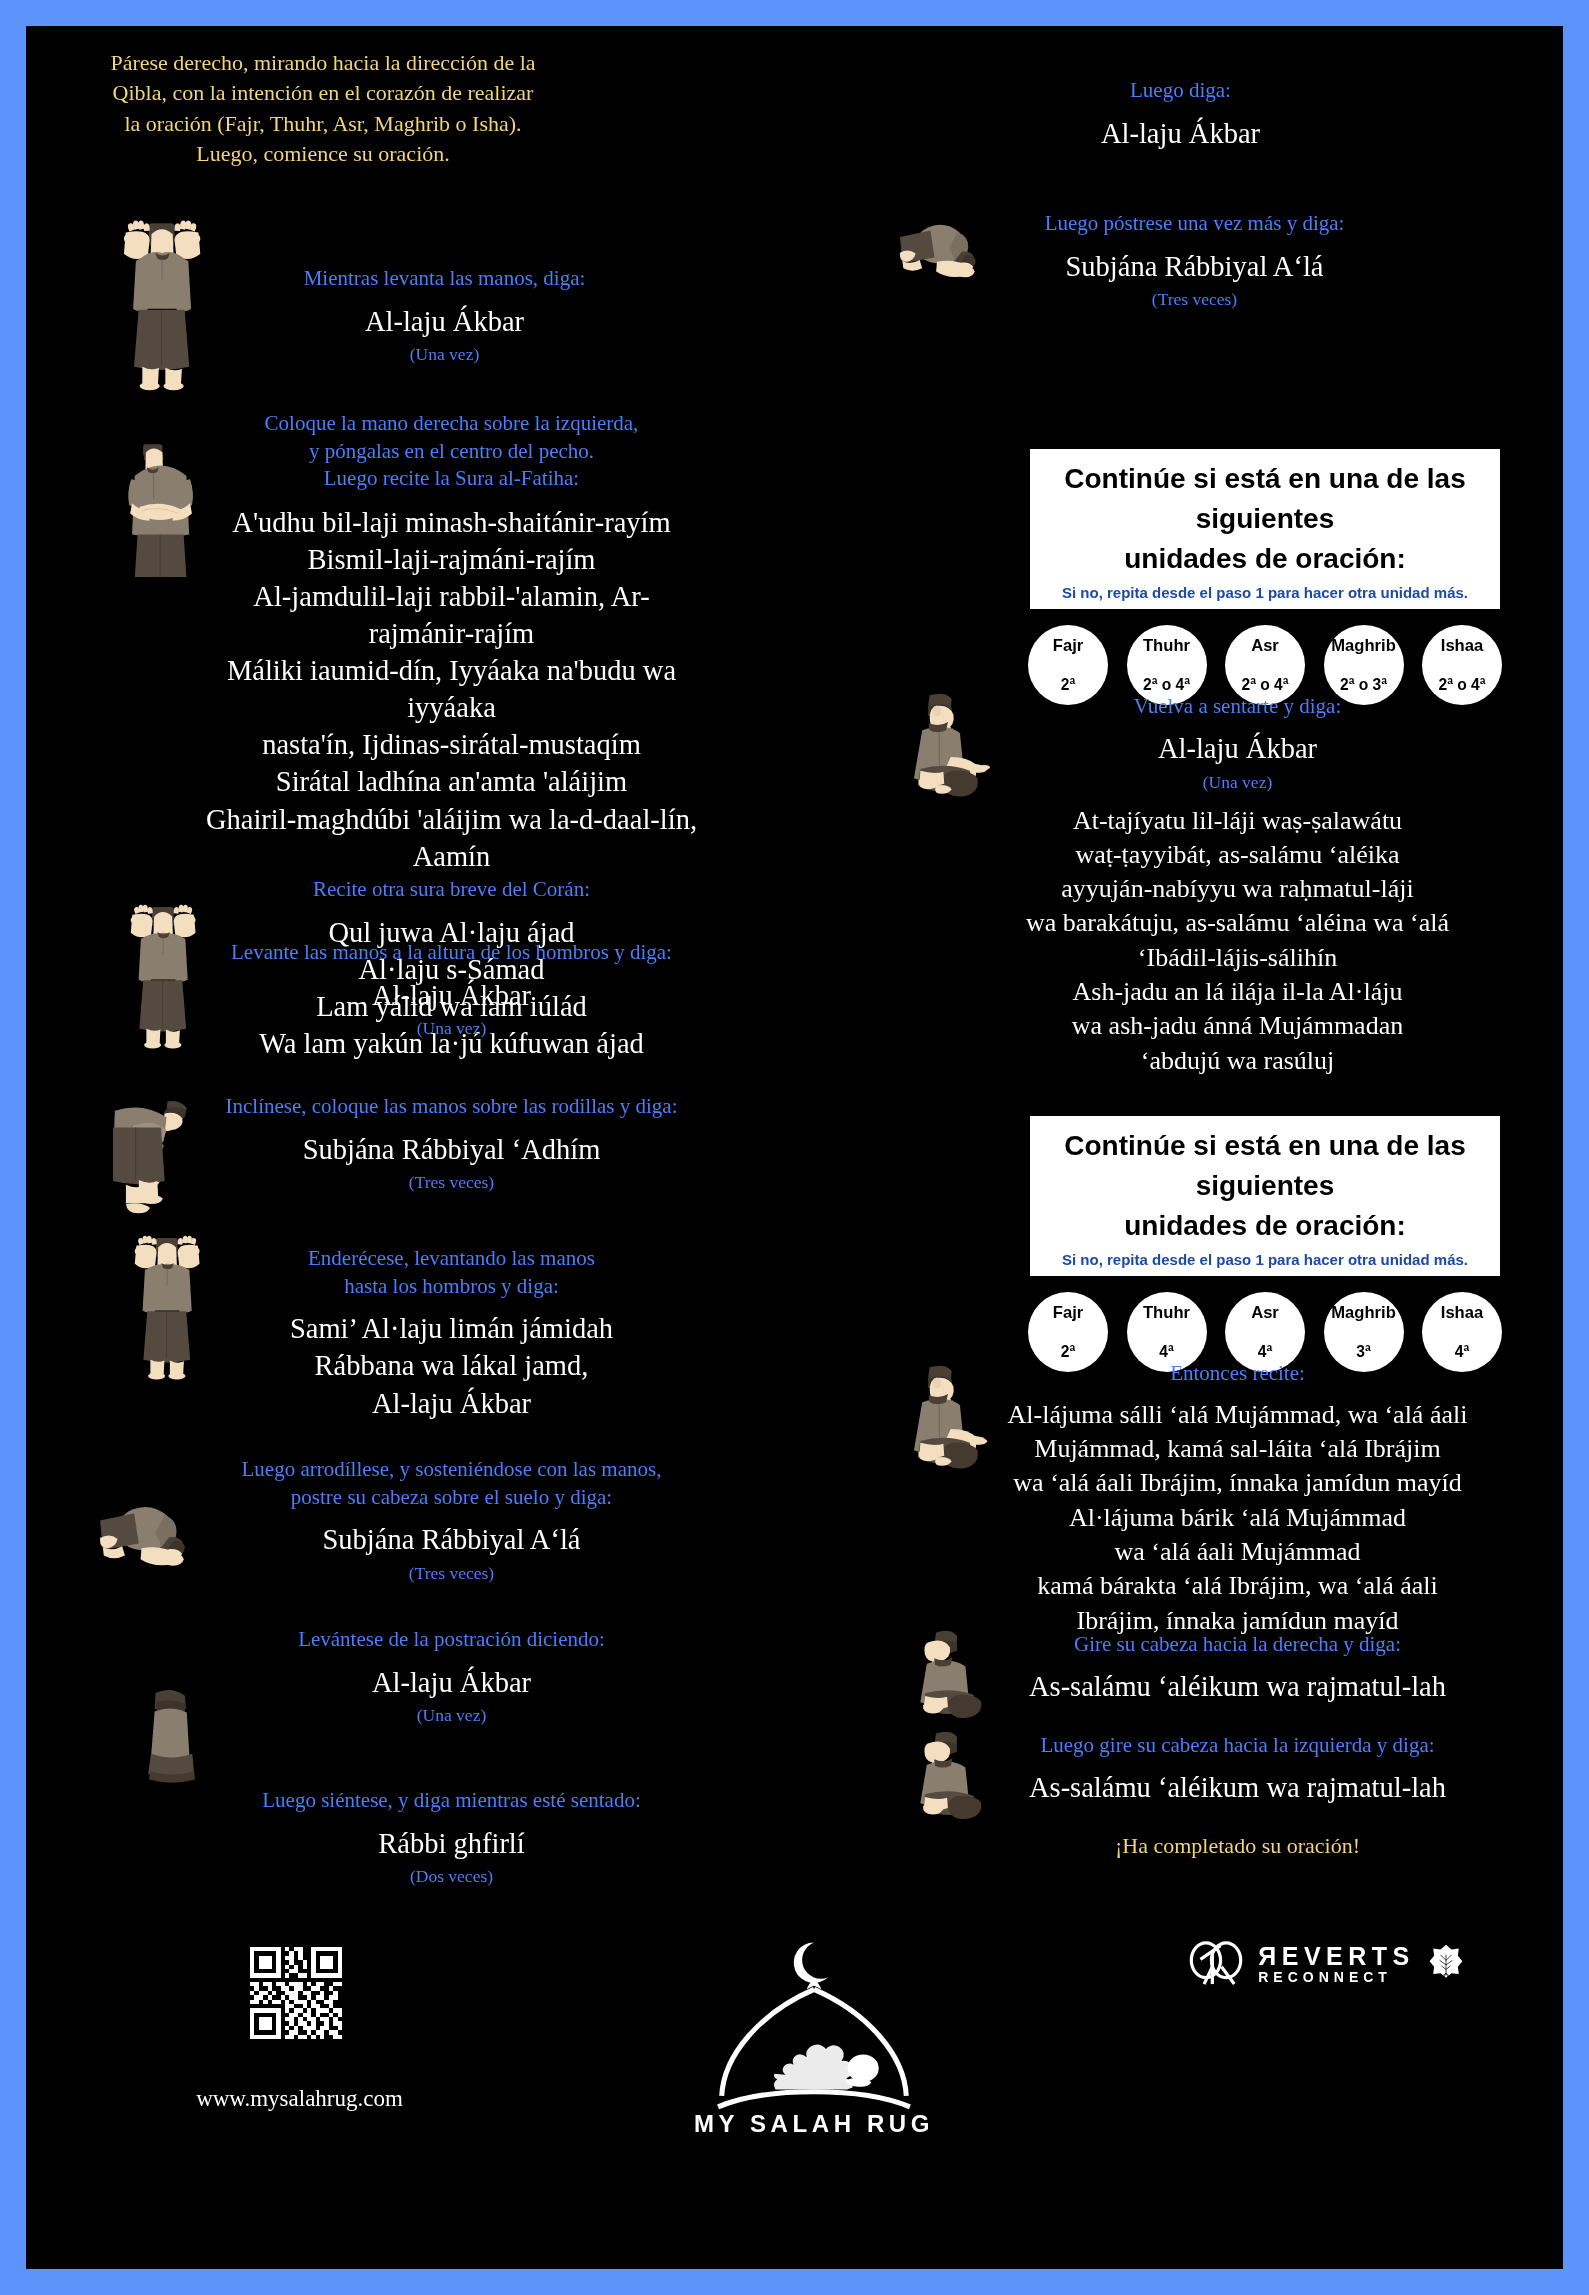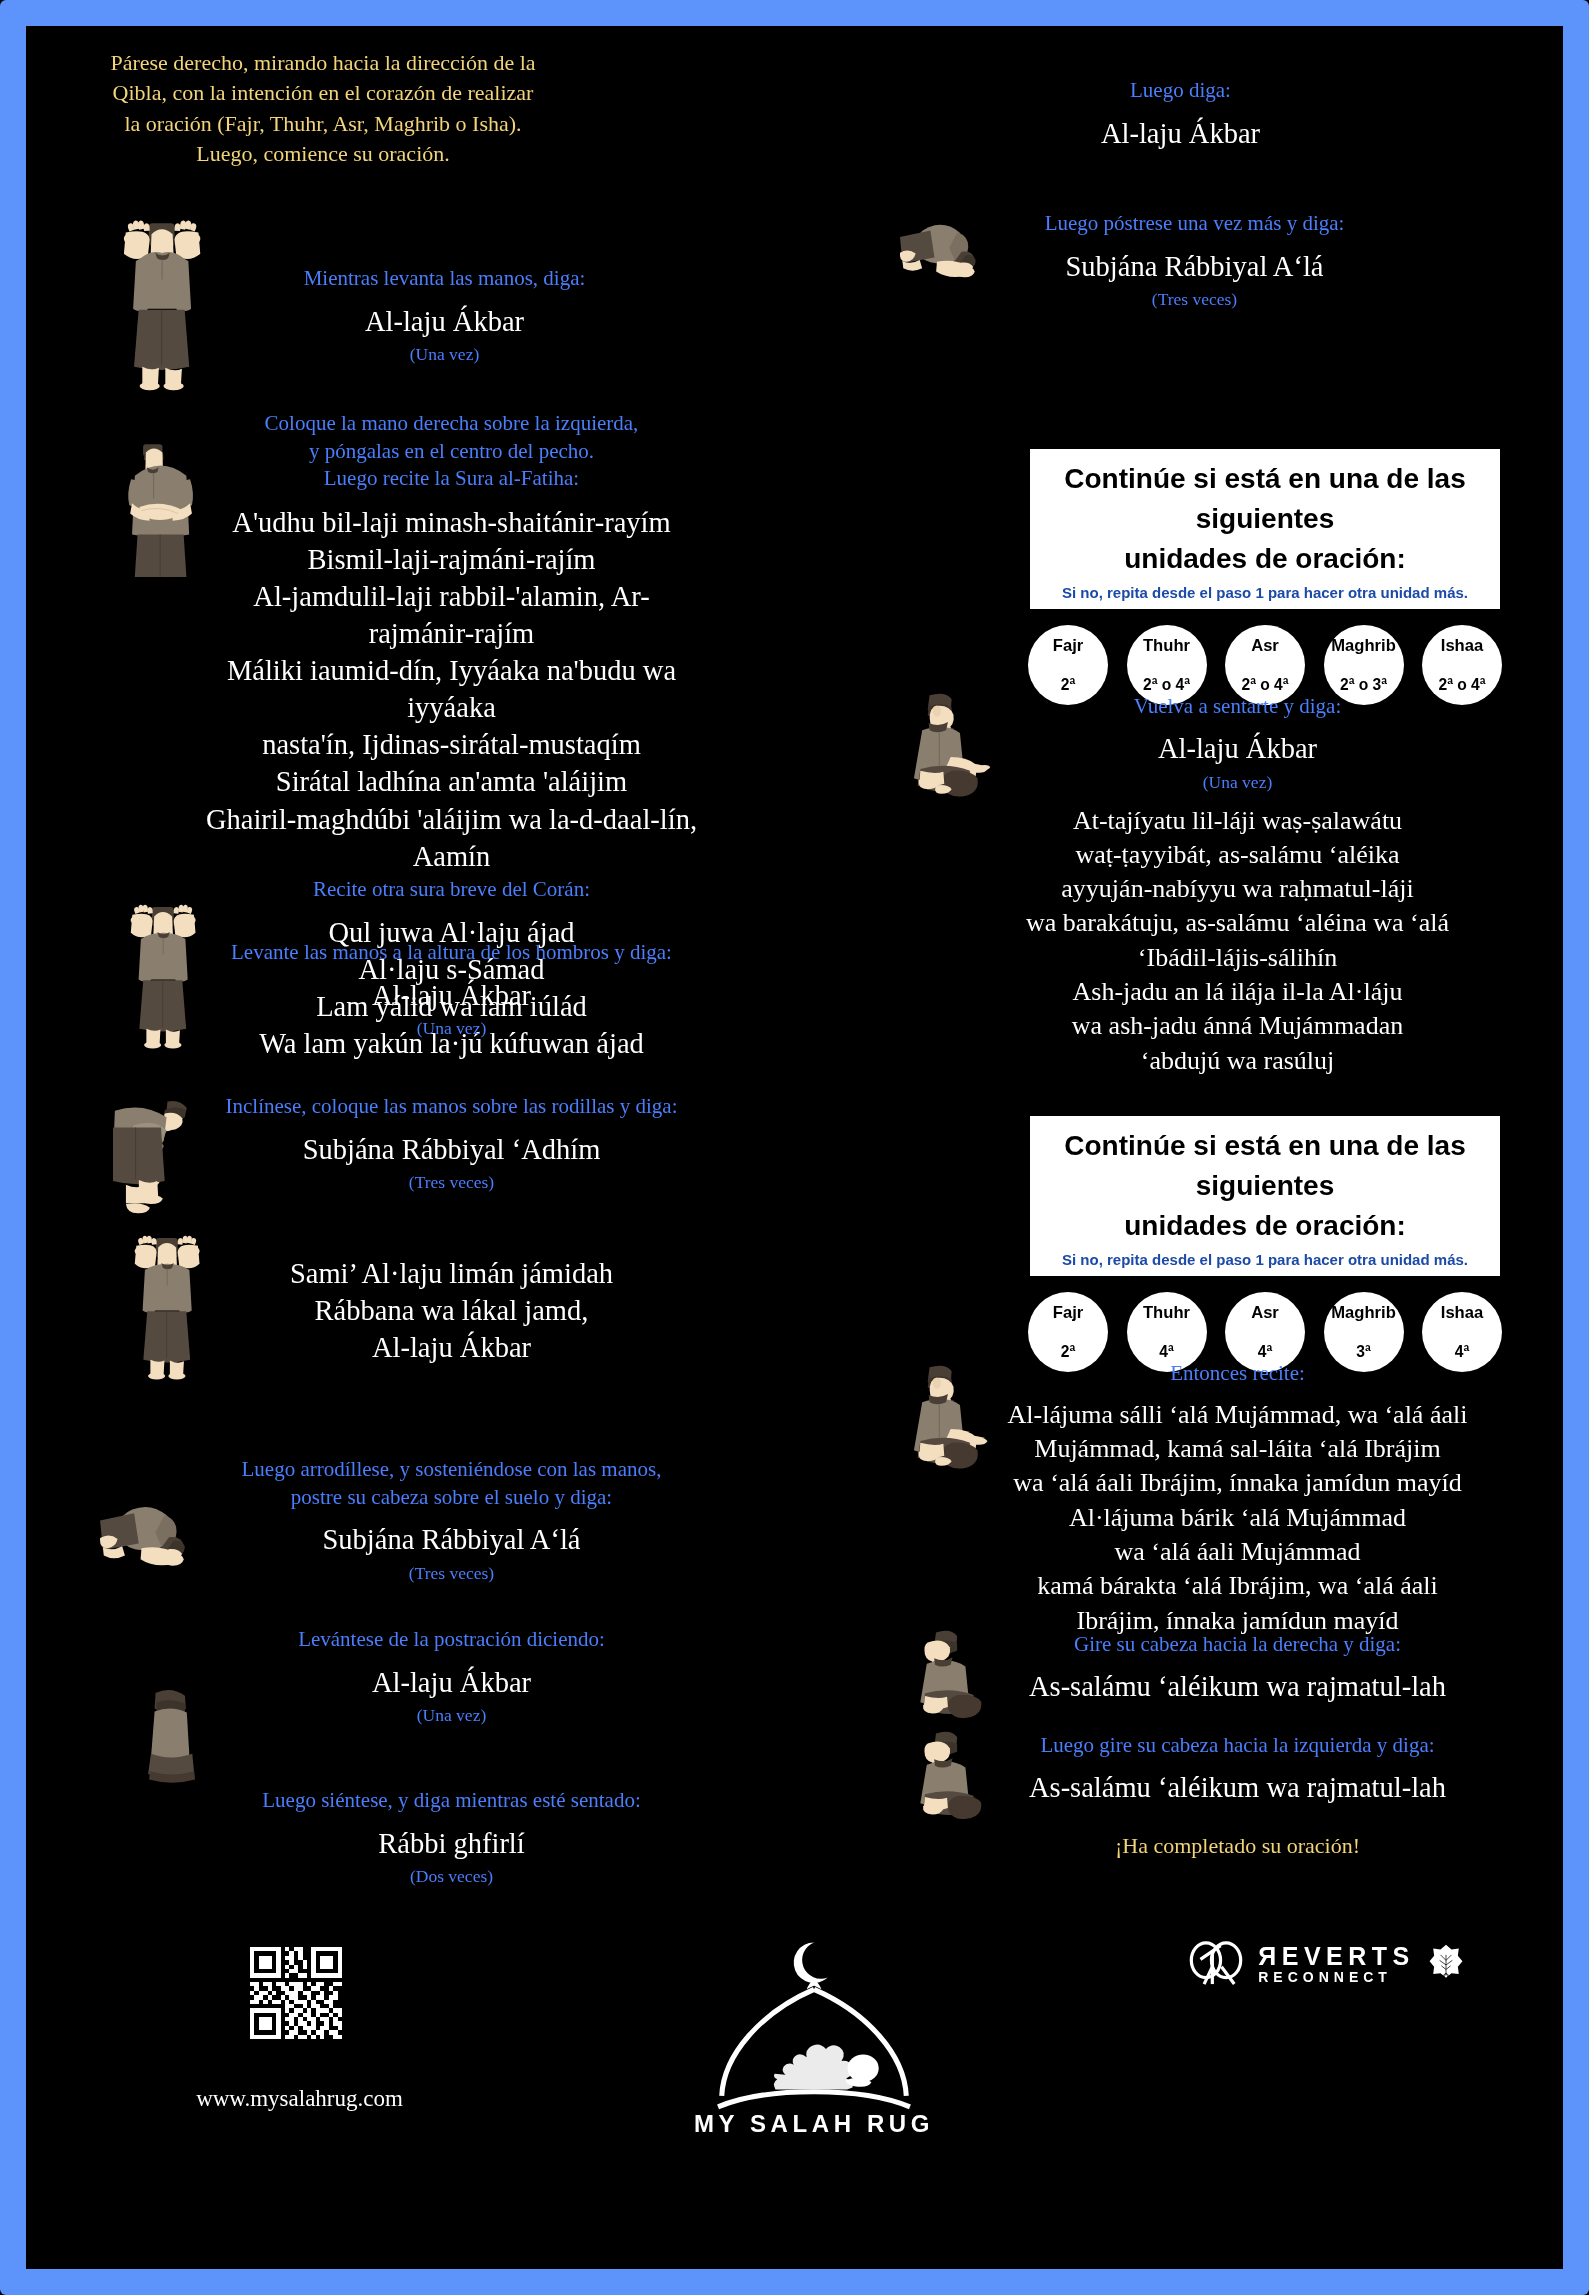--- a/index.html
+++ b/index.html
@@ -1,18 +1,18 @@
 <!DOCTYPE html>
 <html style="font-size:7.4px"><head>
 <meta charset="utf-8">
 <style>
   html,body{margin:0;padding:0;background:#000;}
   body{width:1589px;height:2295px;font-family:"Liberation Serif",serif;}
 
-  .poster{position:relative;width:1589px;height:2295px;background:#5c94fb;box-sizing:border-box;padding:26px;border-radius:6px;}
+  .poster{position:relative;width:1589px;height:2295px;background:#5c94fb;box-sizing:border-box;padding:26px;}
   .inner{position:relative;width:100%;height:100%;background:#000;overflow:hidden;}
 
   .instr{font-size:21px;line-height:1.32;text-align:center;color:#4a7efc;}
   .intro{font-size:22px;line-height:1.38;text-align:center;color:#f2d479;}
   .arabic{font-size:28.5px;line-height:1.30;text-align:center;color:#fff;}
   .arabic-sm{font-size:26px;line-height:1.32;text-align:center;color:#fff;}
   .count{font-size:17.5px;text-align:center;color:#4a7efc;margin-top:4.6px;}
   .note-gold{font-size:22px;text-align:center;color:#f2d479;}
 
   .block{position:absolute;}
@@ -234,20 +234,22 @@
         <path d="M133 206 l2 0 l0 120 l-2 0 z" fill="#46392f"></path>
         <path d="M92 330 q20 10 36 2 l-2 36 l-34 0 z" fill="#f3dfc0"></path>
         <path d="M142 332 q20 10 36 2 l-2 34 l-34 0 z" fill="#f3dfc0"></path>
         <ellipse cx="108" cy="372" rx="22" ry="9" fill="#f3dfc0"></ellipse>
         <ellipse cx="160" cy="372" rx="22" ry="9" fill="#f3dfc0"></ellipse>
       </g>
     </svg>
   </div>
 
   <div class="block" style="left:175px;top:1219px;width:501px;">
+    <div class="instr" style="white-space: pre-line;">Enderécese, levantando las manos
+hasta los hombros y diga:</div>
     <div class="arabic" style="margin-top: 10px; white-space: pre-line;">Sami’ Al·laju limán jámidah
 Rábbana wa lákal jamd,
 Al-laju Ákbar</div>
   </div>
 
   <div class="figure" style="left:74px;top:1467px;">
     <svg width="129" height="92" viewBox="0 0 280 200">
       <g>
         <path d="M70 36 q40 -16 74 12 q24 24 10 52 q-20 28 -66 24 q-42 -4 -48 -40 q-4 -34 30 -48 z" fill="#8a7f6f"></path>
         <path d="M140 48 q28 10 26 38 q-2 28 -30 36 l-16 -36 z" fill="#7a6f60"></path>

